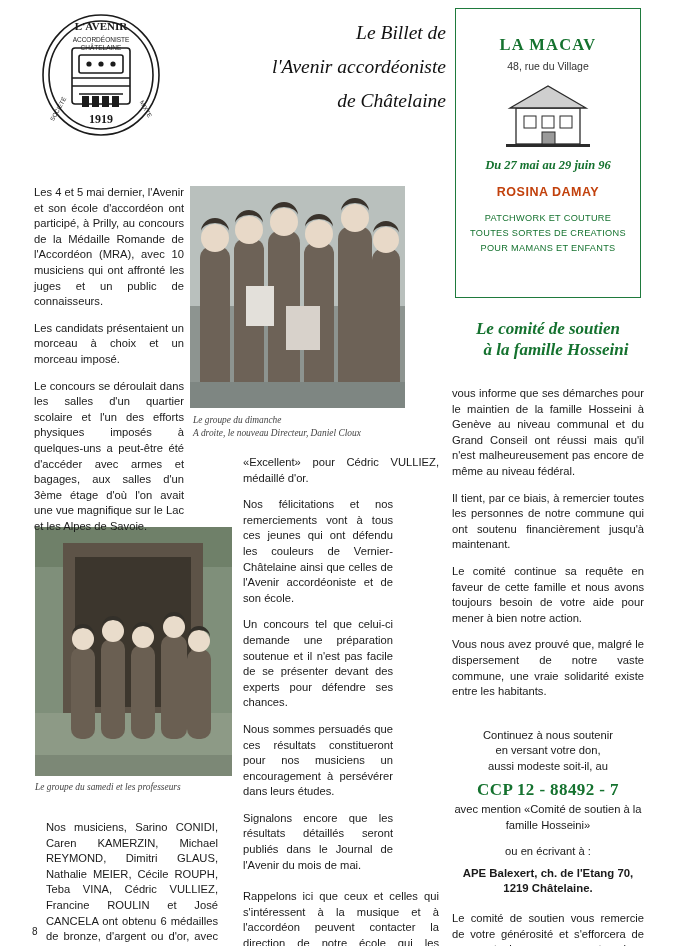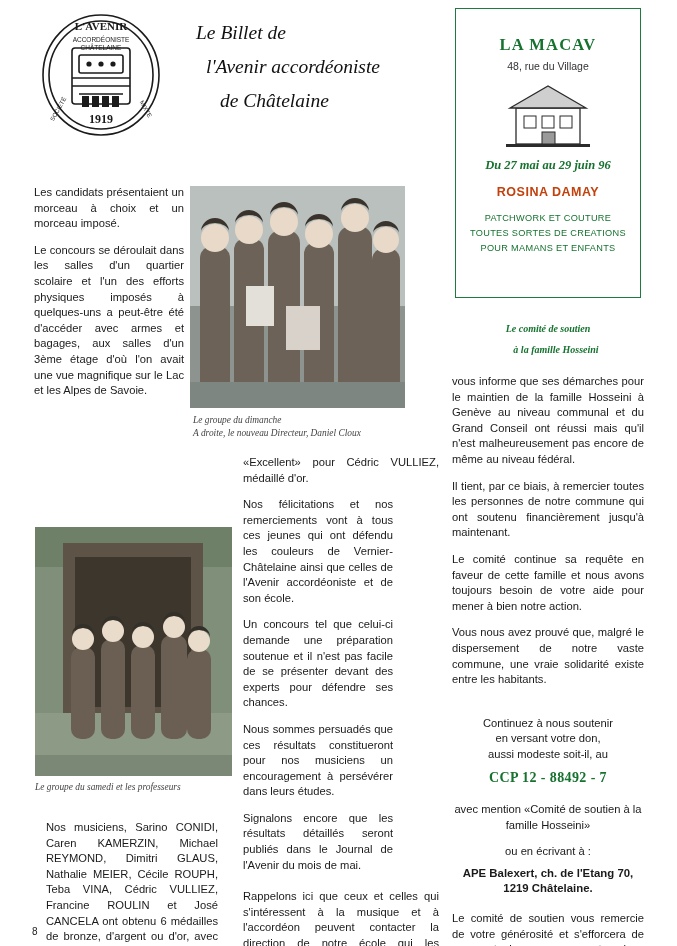--- a/index.html
+++ b/index.html
@@ -20,20 +20,21 @@
   }
   .logo svg { display:block; }
 
   .masthead {
     position: absolute; left: 196px; top: 16px; width: 250px;
     font-family: "Liberation Serif", serif;
     font-style: italic;
     font-size: 19.5px;
     line-height: 34px;
     color: #111;
+    text-align: right;
   }
   .masthead .l2 { padding-left: 10px; }
   .masthead .l3 { padding-left: 24px; }
 
   
   .ad-box {
     position: absolute; left: 455px; top: 8px; width: 186px; height: 290px;
     border: 1.5px solid #1f7a3d;
     background: #ffffff;
     text-align: center;
@@ -71,29 +72,29 @@
 
   .col3 {
     position: absolute; left: 452px; top: 318px; width: 192px;
     font-size: 11.2px; line-height: 15.6px; text-align: justify;
   }
   .col3 p { margin: 0 0 11px 0; }
 
   .com-title {
     font-family: "Liberation Serif", serif;
     font-style: italic; font-weight: bold; color:#15722f;
-    font-size: 10px; line-height: 21px; text-align: center; margin-bottom: 14px;
+    font-size: 17px; line-height: 21px; text-align: center; margin-bottom: 26px;
   }
   .com-title .l2 { padding-left: 16px; }
 
   .centered { text-align: center; }
   .ccp {
     font-family: "Liberation Serif", serif;
-    font-weight: bold; font-size: 14px; color:#15722f; text-align:center;
-    margin: 8px 0 16px 0; letter-spacing: .4px;
+    font-weight: bold; font-size: 17px; color:#15722f; text-align:center;
+    margin: 8px 0 4px 0; letter-spacing: .4px;
   }
   .bold-center { text-align:center; font-weight: bold; font-size: 11.4px; line-height: 15.6px; }
 
   
   .photo1 { position: absolute; left: 190px; top: 186px; width: 215px; height: 222px; overflow:hidden; }
   .photo2 { position: absolute; left: 35px; top: 527px; width: 197px; height: 249px; overflow:hidden; }
 
   .cap {
     position: absolute;
     font-family: "Liberation Serif", serif;
@@ -242,20 +243,21 @@
         <path d="M97 106 a11 11 0 0 1 22 0 a11 7 0 0 0 -22 0"></path>
         <path d="M128 96 a11 11 0 0 1 22 0 a11 7 0 0 0 -22 0"></path>
         <path d="M153 110 a11 11 0 0 1 22 0 a11 7 0 0 0 -22 0"></path>
       </g>
       <rect x="0" y="228" width="197" height="21" fill="#7c8876"></rect>
     </svg>
   </div>
   <div class="cap cap2">Le groupe du samedi et les professeurs</div>
 
   <div class="col1">
+    <p>Les 4 et 5 mai dernier, l'Avenir et son école d'accordéon ont participé, à Prilly, au concours de la Médaille Romande de l'Accordéon (MRA), avec 10 musiciens qui ont affronté les juges et un public de connaisseurs.</p>
     <p>Les candidats présentaient un morceau à choix et un morceau imposé.</p>
     <p>Le concours se déroulait dans les salles d'un quartier scolaire et l'un des efforts physiques imposés à quelques-uns a peut-être été d'accéder avec armes et bagages, aux salles d'un 3ème étage d'où l'on avait une vue magnifique sur le Lac et les Alpes de Savoie.</p>
   </div>
 
   <div class="col1b">
     <p style="margin:12px">Nos musiciens, Sarino CONIDI, Caren KAMERZIN, Michael REYMOND, Dimitri GLAUS, Nathalie MEIER, Cécile ROUPH, Teba VINA, Cédric VULLIEZ, Francine ROULIN et José CANCELA ont obtenu 6 médailles de bronze, d'argent ou d'or, avec des mentions allant de «Assez bien» à</p>
   </div>
 
   <div class="col2">
     <p class="excellent">«Excellent» pour Cédric VULLIEZ, médaillé d'or.</p>

